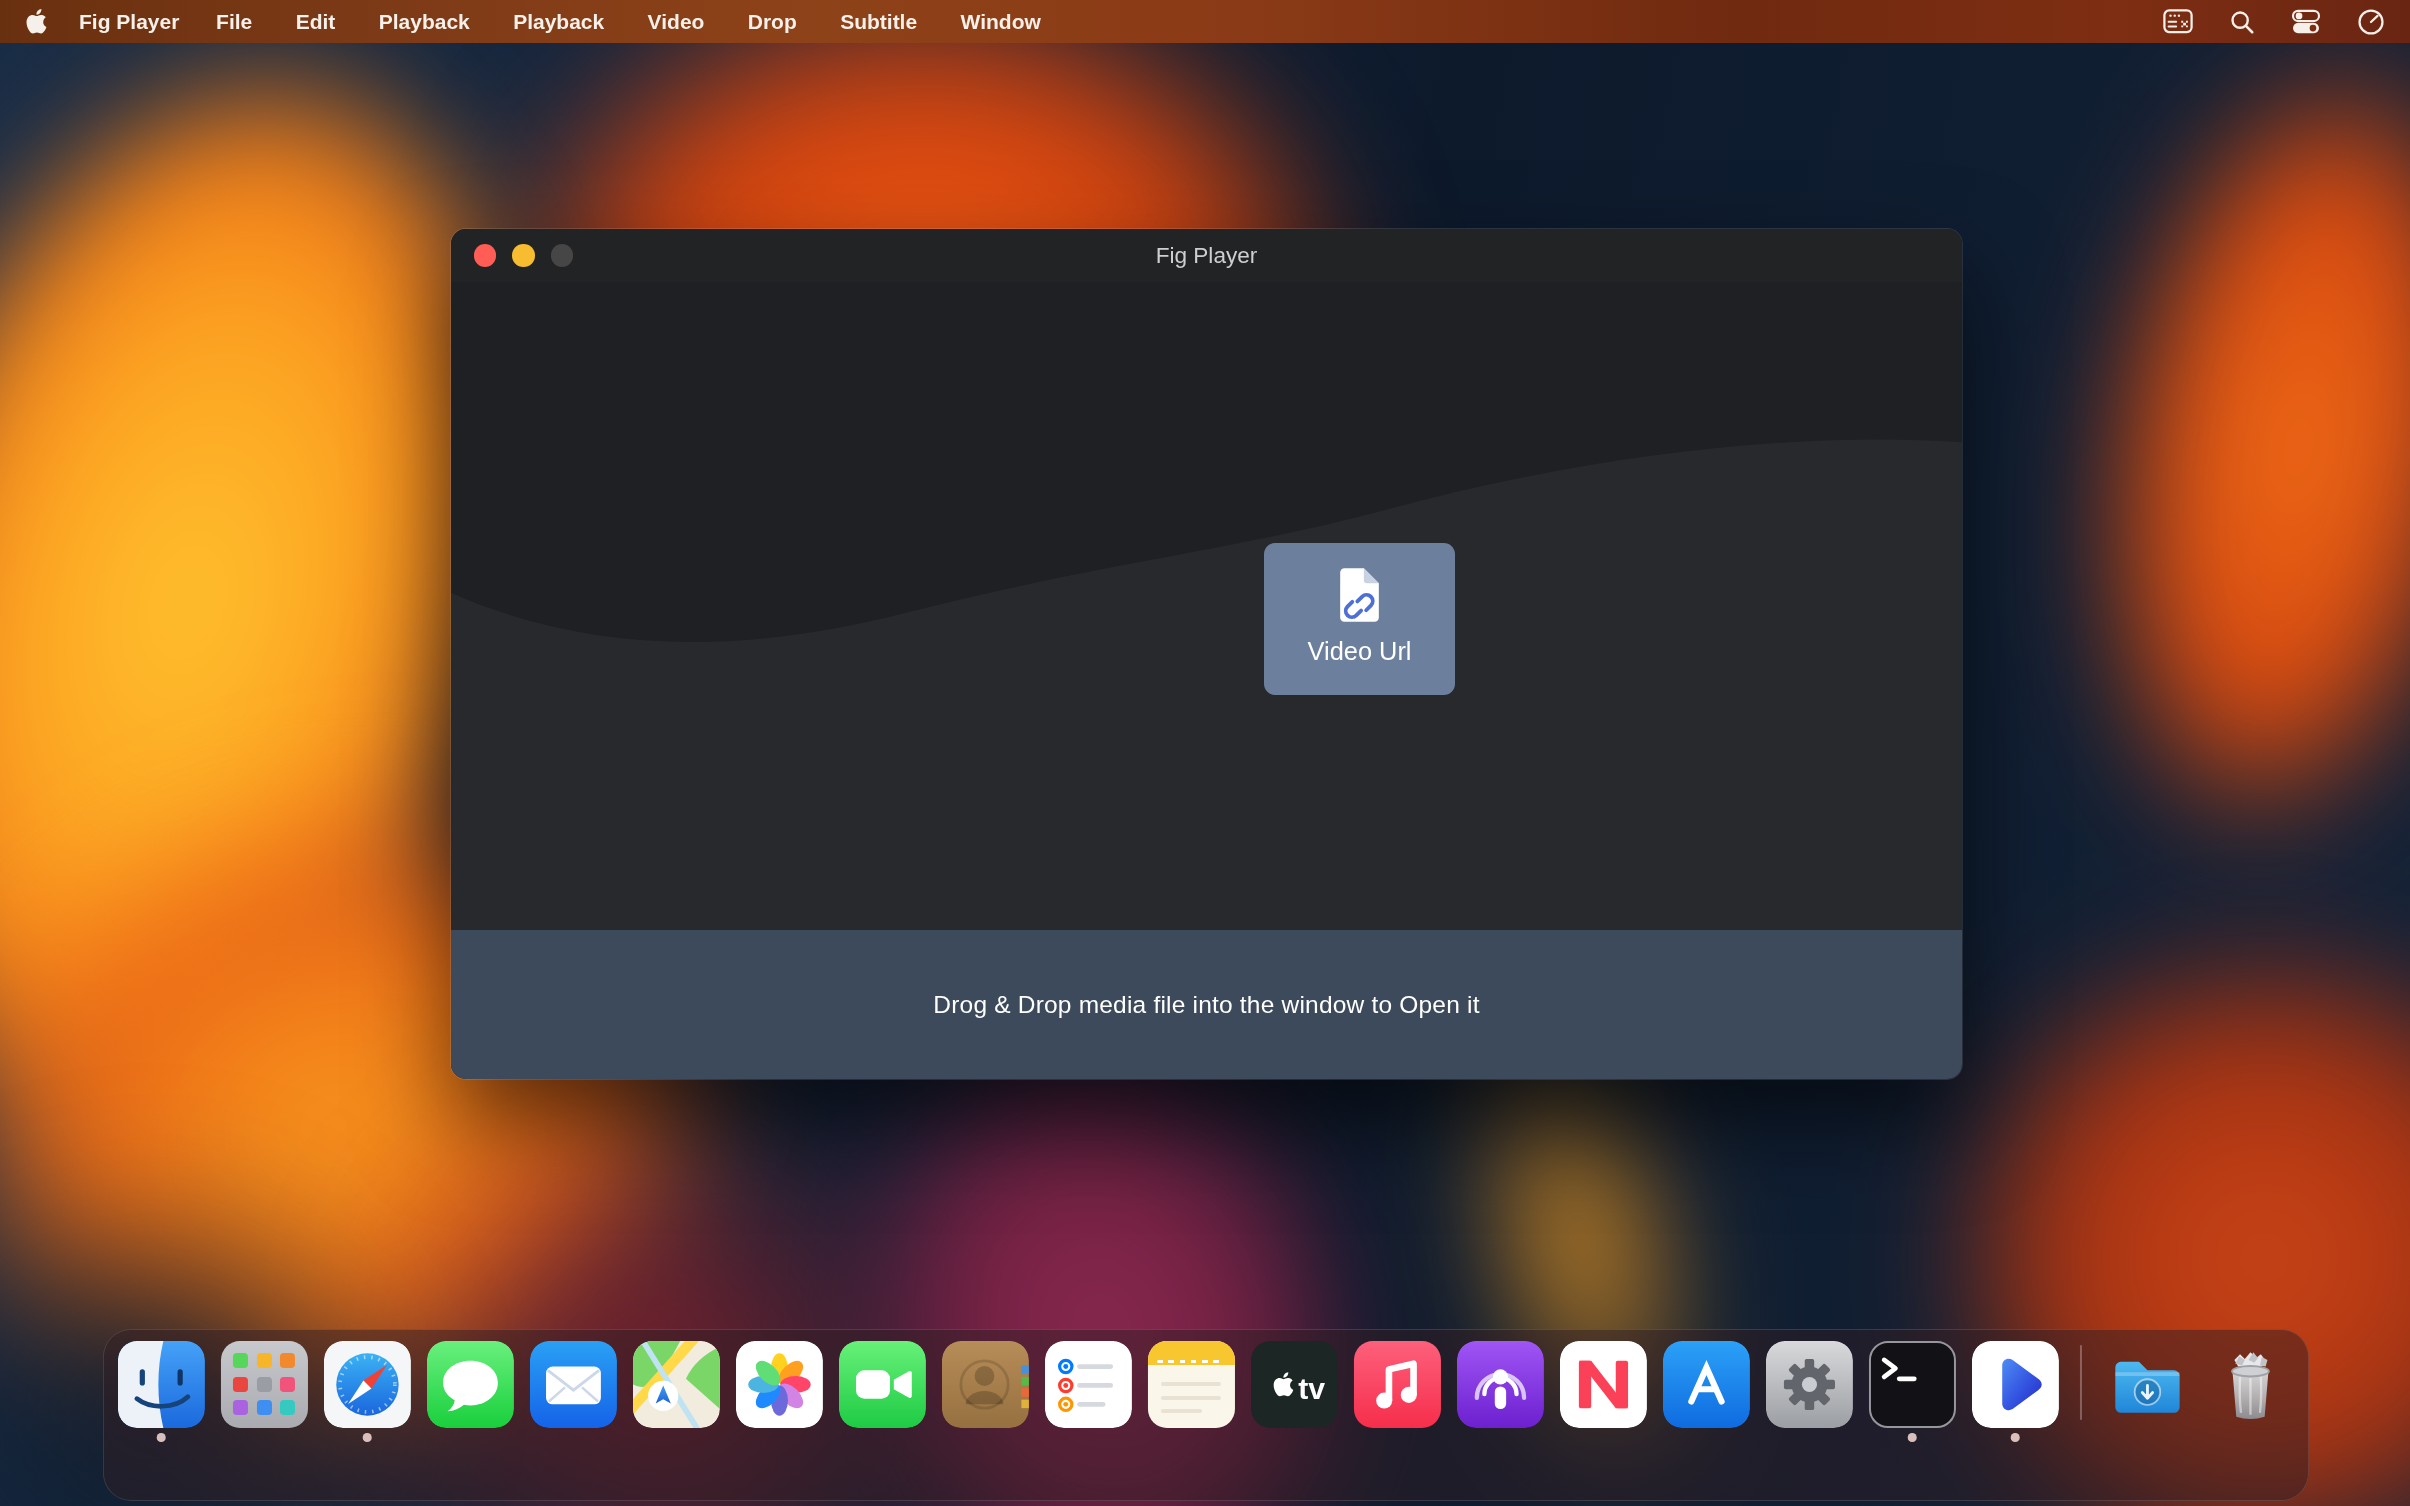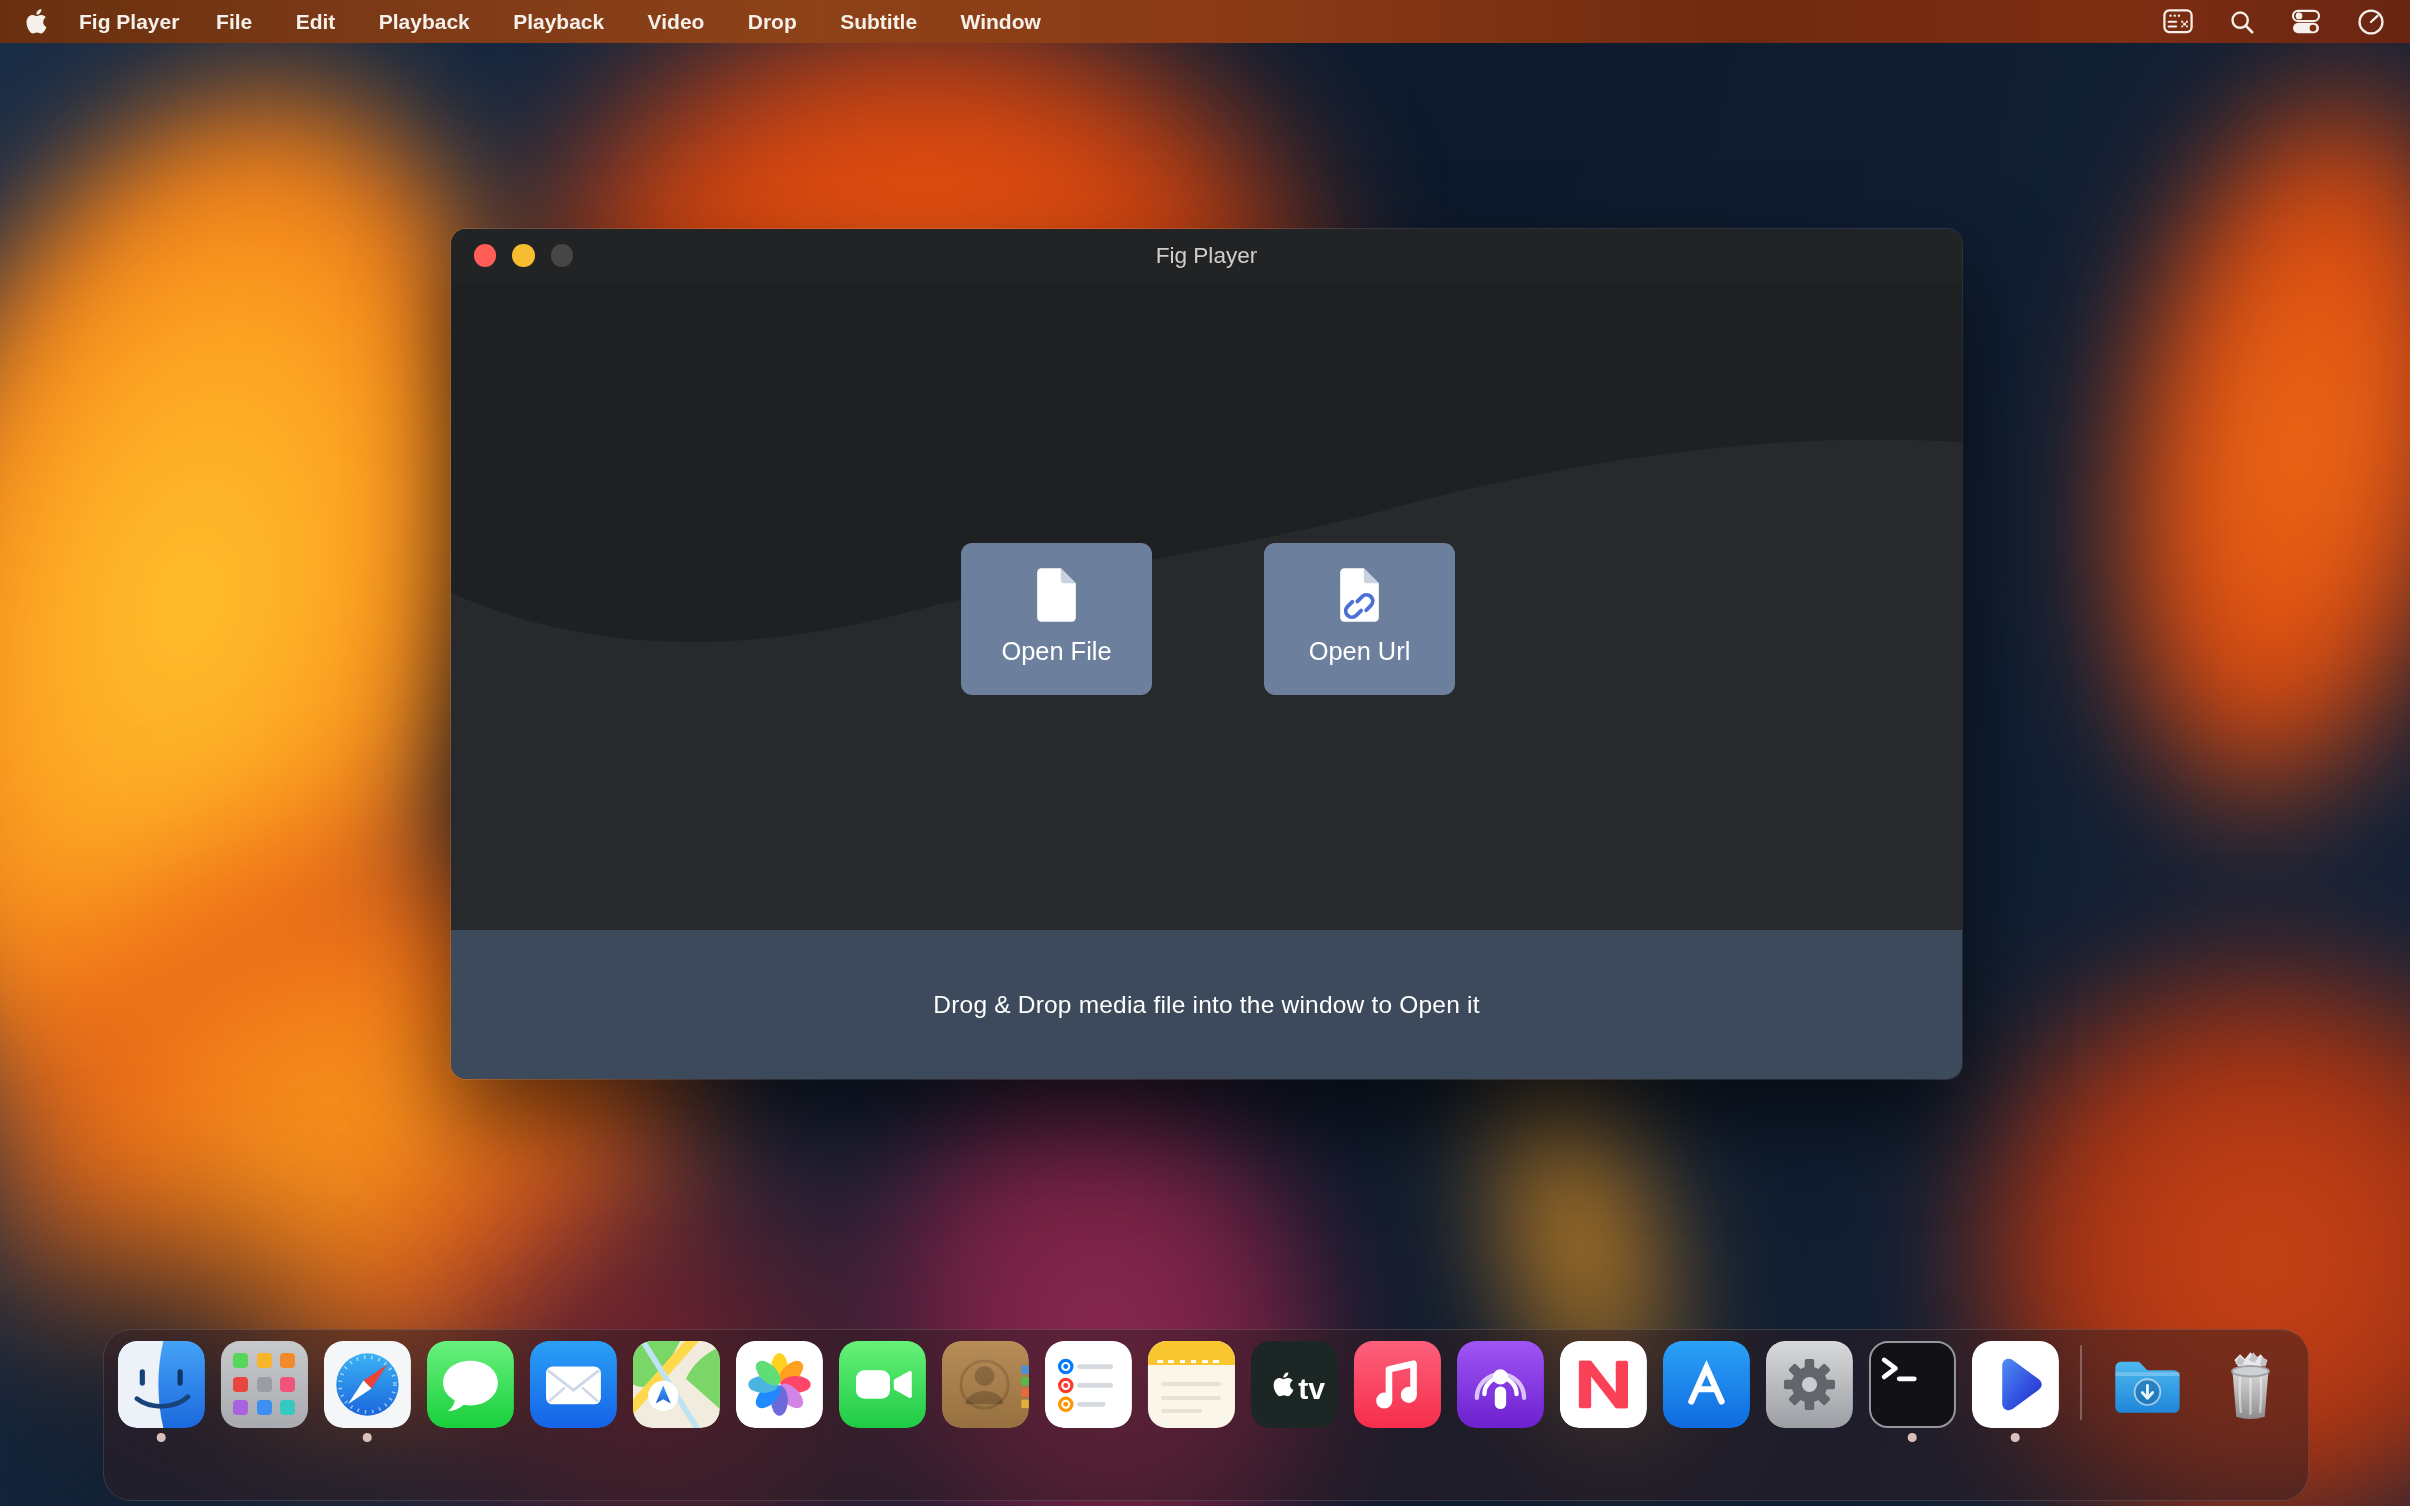--- a/index.html
+++ b/index.html
@@ -163,36 +163,29 @@
         <span class="light gray"></span>
       </div>
       <div class="win-title">Fig Player</div>
     </div>
 
     <svg class="win-wave" viewBox="0 0 1605 689" preserveAspectRatio="none">
       <rect width="1605" height="689" fill="#1e2023"></rect>
       <path d="M0 330 C140 392 300 398 480 352 C700 296 830 286 1000 240 C1200 186 1420 158 1605 170 L1605 689 L0 689 Z" fill="#27292c"></path>
     </svg>
 
-    <button class="open-btn btn-file">
-      <svg width="49" height="58" viewBox="0 0 44 54">
-        <path d="M8 2 h18 l14 14 v32 a4 4 0 0 1 -4 4 h-28 a4 4 0 0 1 -4 -4 v-42 a4 4 0 0 1 4 -4 z" fill="#ffffff"></path>
-        <path d="M26 2 l14 14 h-11 a3 3 0 0 1 -3 -3 z" fill="#c9d2e0"></path>
-      </svg>
-      <span class="blabel">Open File</span>
-    </button>
 
     <button class="open-btn btn-url">
       <svg width="49" height="58" viewBox="0 0 44 54">
         <path d="M8 2 h18 l14 14 v32 a4 4 0 0 1 -4 4 h-28 a4 4 0 0 1 -4 -4 v-42 a4 4 0 0 1 4 -4 z" fill="#ffffff"></path>
         <path d="M26 2 l14 14 h-11 a3 3 0 0 1 -3 -3 z" fill="#c9d2e0"></path>
         <path d="M20 33 l4.5-4.5 a5.8 5.8 0 0 1 8.2 8.2 l-4.5 4.5" fill="none" stroke="#4d6fd6" stroke-width="3.6" stroke-linecap="round"></path>
         <path d="M23.5 41.5 l-4.5 4.5 a5.8 5.8 0 0 1 -8.2 -8.2 l4.5 -4.5" fill="none" stroke="#4d6fd6" stroke-width="3.6" stroke-linecap="round"></path>
       </svg>
-      <span class="blabel">Open Url</span>
+      <span class="blabel">Video Url</span>
     </button>
 
     <div class="win-footer">
       <span class="ftext">Drog &amp; Drop media file into the window to Open it</span>
     </div>
   </div>
 
   <div class="dock">
 
     <div class="dock-item" title="Finder">

